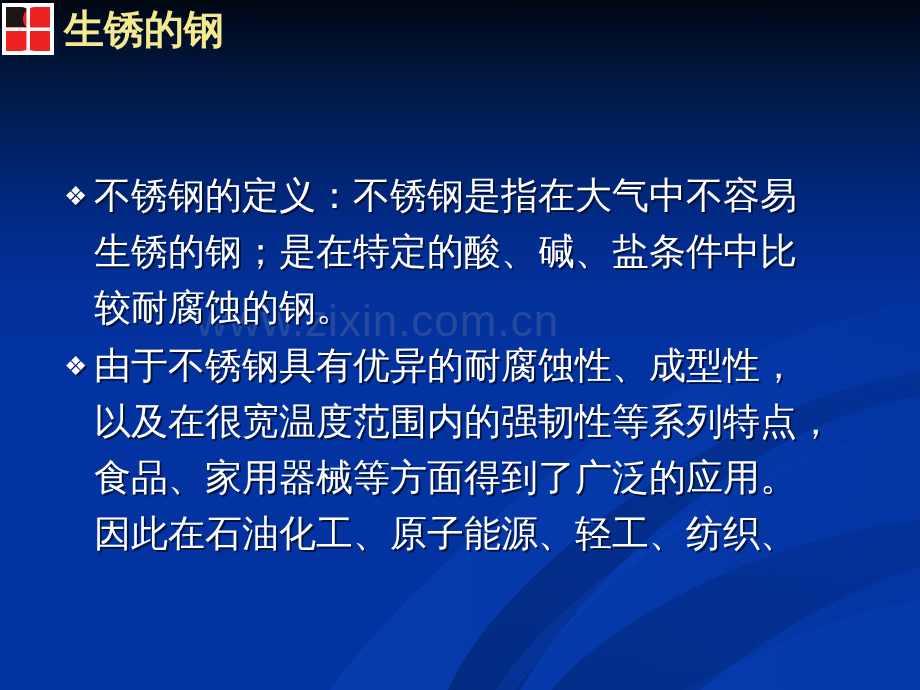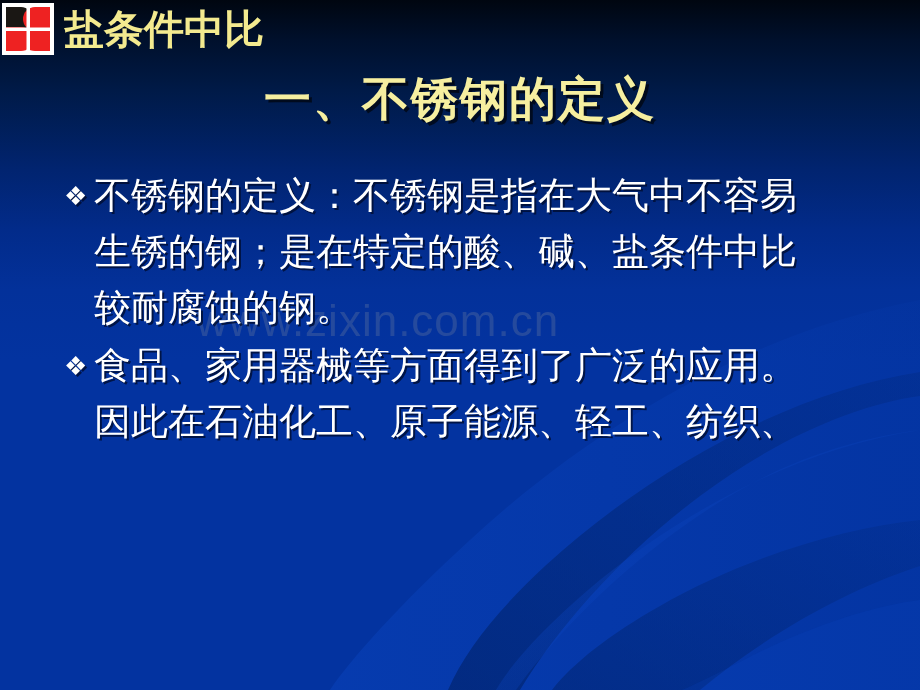--- a/index.html
+++ b/index.html
@@ -182,39 +182,40 @@
         <path d="M48,4 L33,4 A12,12 0 0 0 33,28 L48,28 Z" fill="#ee2222"></path>
 
         <path d="M4,48 L19,48 A12,12 0 0 0 19,24 L4,24 Z" fill="#ee2222"></path>
 
         <path d="M48,48 L33,48 A12,12 0 0 1 33,24 L48,24 Z" fill="#ee2222"></path>
 
         <rect x="24.5" y="0" width="3.5" height="52" fill="#ffffff"></rect>
         <rect x="0" y="24.5" width="52" height="3.5" fill="#ffffff"></rect>
       </svg>
     </div>
-    <div class="brand-text">盐条件中比</div>
+    <div class="brand-text">生锈的钢</div>
   </div>
 
-  <div class="slide-title">一、不锈钢的定义</div>
 
   <div class="body-block">
 
     <div class="bullet-item">
       <div class="bullet-marker">❖</div>
       <div class="bullet-lines">
         <div class="bullet-line">不锈钢的定义：不锈钢是指在大气中不容易</div>
         <div class="bullet-line">生锈的钢；是在特定的酸、碱、盐条件中比</div>
         <div class="bullet-line">较耐腐蚀的钢。</div>
       </div>
     </div>
 
     <div class="bullet-item">
       <div class="bullet-marker">❖</div>
       <div class="bullet-lines">
+        <div class="bullet-line">由于不锈钢具有优异的耐腐蚀性、成型性，</div>
+        <div class="bullet-line">以及在很宽温度范围内的强韧性等系列特点，</div>
         <div class="bullet-line">食品、家用器械等方面得到了广泛的应用。</div>
         <div class="bullet-line">因此在石油化工、原子能源、轻工、纺织、</div>
       </div>
     </div>
 
   </div>
 
 </div>
 
 </body></html>

